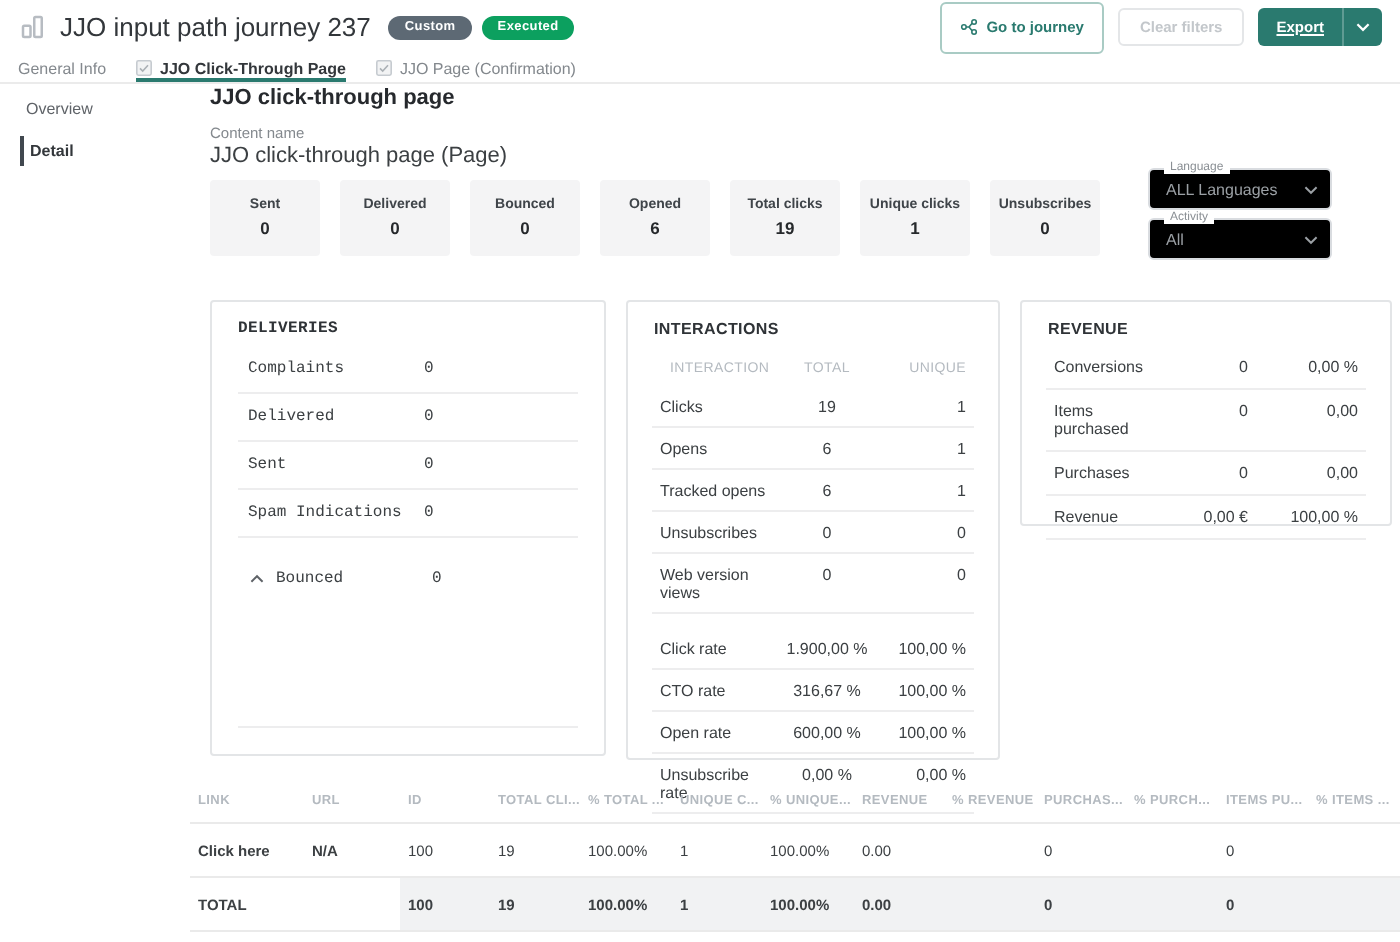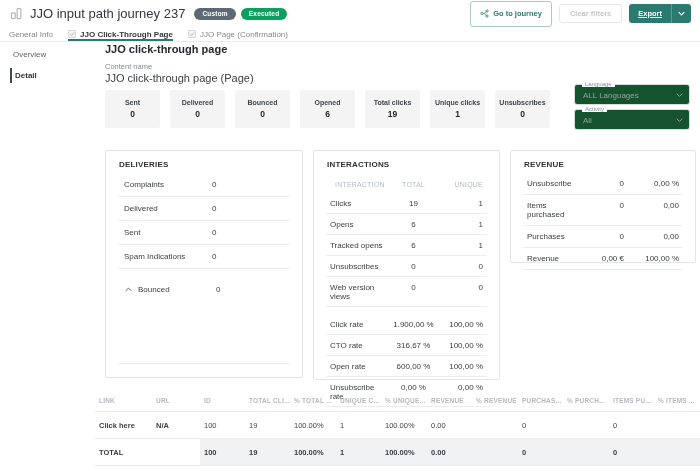--- a/index.html
+++ b/index.html
@@ -35,28 +35,28 @@
   
   .page-title{position:absolute;left:105px;top:43px;font-size:11px;font-weight:bold;color:#26292d;}
   .content-label{position:absolute;left:105px;top:62px;font-size:7.5px;color:#84898e;}
   .content-value{position:absolute;left:105px;top:72px;font-size:11px;color:#3c4043;}
   
   .stats{position:absolute;left:105px;top:90px;display:flex;gap:10px;}
   .stat-card{width:55px;height:38px;background:#f4f4f5;border-radius:2px;display:flex;flex-direction:column;align-items:center;justify-content:center;gap:3px;}
   .stat-label{font-size:7px;font-weight:bold;color:#3f4449;text-align:center;line-height:1.1;}
   .stat-value{font-size:8.5px;font-weight:bold;color:#26292c;}
   
-  .filter{position:absolute;left:574px;width:116px;height:21px;border:1px solid #d9dce0;border-radius:3px;box-sizing:border-box;background:#14532d;cursor:pointer;}
+  .filter{position:absolute;left:574px;width:92px;height:21px;border:1px solid #d9dce0;border-radius:3px;box-sizing:border-box;background:#000000;cursor:pointer;}
   .filter .flabel{position:absolute;top:-4px;left:7px;background:#fff;padding:0 3px;font-size:6px;color:#8a8f94;}
   .filter .fvalue{position:absolute;left:8px;top:50%;transform:translateY(-50%);font-size:8px;color:#9ba0a5;}
   .filter .fchev{position:absolute;right:6px;top:50%;transform:translateY(-50%);display:flex;}
   
   .panel{position:absolute;border:1px solid #e3e5e7;border-radius:2px;background:#fff;box-sizing:border-box;}
   .panel-title{font-size:8px;font-weight:bold;color:#2f3337;padding:9px 13px 4px;letter-spacing:.2px;}
-  #deliveries{left:105px;top:150px;width:198px;height:228px;}
+  #deliveries{left:105px;top:150px;width:198px;height:228px;font-family:Liberation Mono, monospace;}
   #interactions{left:313px;top:150px;width:187px;height:230px;}
   #revenue{left:510px;top:150px;width:186px;height:113px;}
   .d-row{margin:0 13px;padding:7px 4px 7px 5px;border-bottom:1px solid #ededee;display:flex;font-size:8px;color:#3c4043;}
   .d-row .lbl{width:88px;}
   .d-expand{margin:8px 13px 0;padding:8px 4px 8px 6px;display:flex;align-items:center;font-size:8px;gap:6px;cursor:pointer;}
   .d-expand .lbl{width:72px;}
   .d-bottom-line{position:absolute;left:13px;right:13px;bottom:13px;height:1px;background:#ededee;}
   .i-head{margin:3px 12px 0;padding:5px 4px;display:flex;font-size:7px;color:#b4bac0;letter-spacing:.2px;}
   .i-head .pad{padding-left:5px;}
   .i-row{margin:0 12px;padding:5.5px 4px;border-bottom:1px solid #ededee;display:flex;font-size:8px;color:#3c4043;}
@@ -280,21 +280,21 @@
   <div class="i-row">
     <span class="col-label">Unsubscribe rate</span>
     <span class="col-total">0,00 %</span>
     <span class="col-unique">0,00 %</span>
   </div>
 </div>
 
 <div class="panel" id="revenue">
   <div class="panel-title">REVENUE</div>
   <div class="r-row">
-    <span class="r-label">Unsubscribe</span>
+    <span class="r-label">Conversions</span>
     <span class="r-mid">0</span>
     <span class="r-pct">0,00 %</span>
   </div>
   <div class="r-row">
     <span class="r-label">Items purchased</span>
     <span class="r-mid">0</span>
     <span class="r-pct">0,00</span>
   </div>
   <div class="r-row">
     <span class="r-label">Purchases</span>

